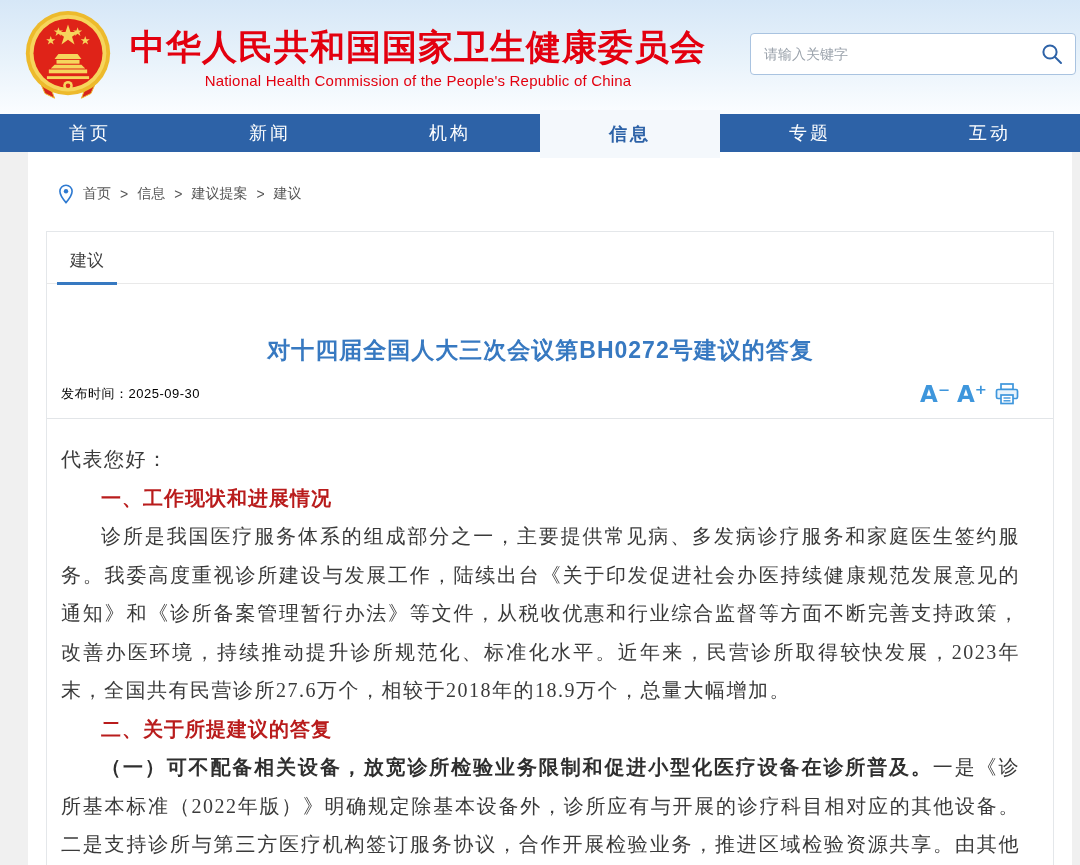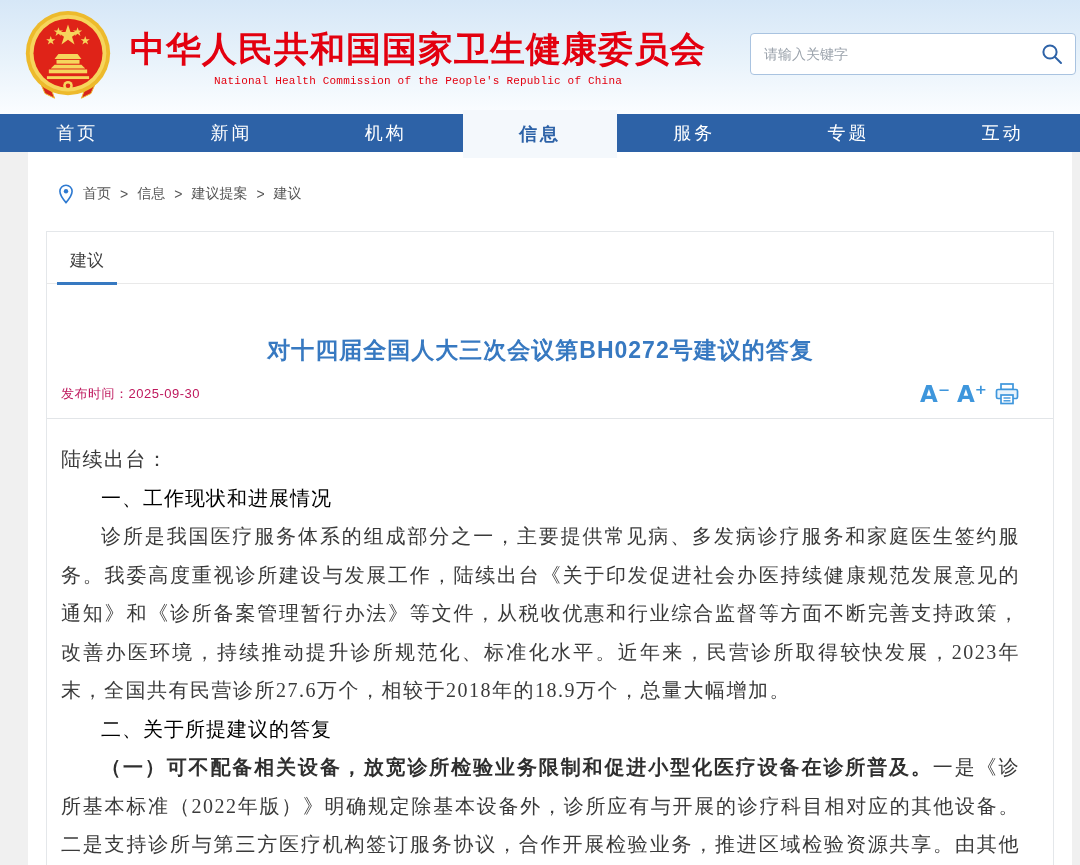--- a/index.html
+++ b/index.html
@@ -13,21 +13,21 @@
   .site-header {
     position:relative; height:114px;
     background:linear-gradient(180deg,#d6e7f7 0%,#e9f3fb 55%,#fbfdff 100%);
   }
   .brand { position:absolute; left:22px; top:9px; display:flex; align-items:center; gap:16px;text-align:center; }
   .emblem { width:92px; height:96px; flex:0 0 auto; }
   .site-title-cn {
     font-size:35px; font-weight:bold; color:#e3000f; letter-spacing:1px;
     font-family:"Liberation Sans",sans-serif; line-height:1.25;
   }
-  .site-title-en { font-size:11px; color:#e3000f; margin-top:4px; letter-spacing:0.2px;font-family:Liberation Mono, monospace; }
+  .site-title-en { font-size:15px; color:#e3000f; margin-top:4px; letter-spacing:0.2px; }
   .search-box { position:absolute; right:4px; top:33px; width:326px; height:42px; }
   .search-box input {
     width:100%; height:100%; border:1px solid #a9c3e0; border-radius:4px;
     background:#fff; font-size:14px; color:#333; padding:0 24px 0 13px; outline:none;
     font-family:"Liberation Sans",sans-serif;
   }
   .search-box input::placeholder { color:#9aa2ab; }
   .search-icon { position:absolute; right:12px; top:9px; width:24px; height:24px; cursor:pointer; }
   
   .main-nav { display:flex; height:38px; background:#2d62a7; position:relative; }
@@ -56,39 +56,39 @@
   }
   .tab::after {
     content:""; position:absolute; left:0; right:0; bottom:-2px; height:3px; background:#3779c1;
   }
   .article { padding:0 33px 40px 14px; }
   .article-title {
     margin-top:51px; text-align:center; font-size:23px; font-weight:bold;
     color:#3779c1; font-family:"Liberation Sans",sans-serif; letter-spacing:1px;
   }
   .meta-row { display:flex; justify-content:space-between; align-items:center; margin-top:15px; height:26px; }
-  .publish { font-size:13px; color:#be185d; letter-spacing:0.5px; }
+  .publish { font-size:13px; color:#000000; letter-spacing:0.5px; }
   .tools { display:flex; align-items:center; gap:7px; }
   .font-btn {
     color:#3e96dc; font-size:23px; font-weight:bold; line-height:1; cursor:pointer;
     font-family:"DejaVu Sans",sans-serif;
   }
   .print-btn { width:26px; height:24px; cursor:pointer; display:block; }
   .meta-sep { border:none; border-top:1px solid #e2e5e8; margin:11px -33px 0 -14px; }
   .body-text {
     margin-top:21px;
     font-family:"Liberation Serif","DejaVu Serif",serif;
     font-size:20px; line-height:38.5px; color:#3a3a3a;
     text-align:justify; letter-spacing:1.5px;
   }
   .body-text p { margin:0; }
   .p-indent { text-indent:2em; }
   .p-heading {
-    font-family:"Liberation Sans","DejaVu Sans",sans-serif; font-weight:normal;
-    color:#000000; letter-spacing:1px;
+    font-family:"Liberation Sans","DejaVu Sans",sans-serif; font-weight:bold;
+    color:#b91c1c; letter-spacing:1px;
   }
   .p-kai strong { font-weight:bold; color:#2f2f2f; }
 </style>
 </head>
 <body>
 
 <header class="site-header">
   <div class="brand">
     <svg class="emblem" viewBox="0 0 96 100">
       <polygon points="10,56 24,88 34,93 22,62" fill="#d7231d" stroke="#edba2c" stroke-width="1"></polygon>
@@ -121,21 +121,20 @@
       <line x1="15" y1="15" x2="21" y2="21" stroke="#2d62a7" stroke-width="2" stroke-linecap="round"></line>
     </svg>
   </div>
 </header>
 
 <nav class="main-nav">
   <a class="nav-item">首页</a>
   <a class="nav-item">新闻</a>
   <a class="nav-item">机构</a>
   <a class="nav-item active">信息</a>
-  <a class="nav-item">服务</a>
   <a class="nav-item">专题</a>
   <a class="nav-item">互动</a>
 </nav>
 
 <div class="main-wrap">
 
   <div class="breadcrumb">
     <svg class="pin-icon" viewBox="0 0 16 20">
       <path d="M8 1.2 C4.6 1.2 1.9 3.9 1.9 7.3 c0 4.3 6.1 11.3 6.1 11.3 s6.1-7 6.1-11.3 C14.1 3.9 11.4 1.2 8 1.2 Z" fill="none" stroke="#2e7ad1" stroke-width="1.6"></path>
       <circle cx="8" cy="7.3" r="2.2" fill="#2e7ad1"></circle>
@@ -170,21 +169,21 @@
             <rect x="7" y="13" width="12" height="8.5" fill="#fff" stroke="#3e96dc" stroke-width="1.7"></rect>
             <line x1="9.5" y1="16" x2="16.5" y2="16" stroke="#3e96dc" stroke-width="1.4"></line>
             <line x1="9.5" y1="18.8" x2="16.5" y2="18.8" stroke="#3e96dc" stroke-width="1.4"></line>
           </svg>
         </div>
       </div>
 
       <hr class="meta-sep">
 
       <div class="body-text">
-        <p>陆续出台：</p>
+        <p>代表您好：</p>
         <p class="p-indent p-heading">一、工作现状和进展情况</p>
         <p class="p-indent">诊所是我国医疗服务体系的组成部分之一，主要提供常见病、多发病诊疗服务和家庭医生签约服务。我委高度重视诊所建设与发展工作，陆续出台《关于印发促进社会办医持续健康规范发展意见的通知》和《诊所备案管理暂行办法》等文件，从税收优惠和行业综合监督等方面不断完善支持政策，改善办医环境，持续推动提升诊所规范化、标准化水平。近年来，民营诊所取得较快发展，2023年末，全国共有民营诊所27.6万个，相较于2018年的18.9万个，总量大幅增加。</p>
         <p class="p-indent p-heading">二、关于所提建议的答复</p>
         <p class="p-indent p-kai">
           <strong>（一）可不配备相关设备，放宽诊所检验业务限制和促进小型化医疗设备在诊所普及。</strong><span>一是《诊所基本标准（2022年版）》明确规定除基本设备外，诊所应有与开展的诊疗科目相对应的其他设备。二是支持诊所与第三方医疗机构签订服务协议，合作开展检验业务，推进区域检验资源共享。由其他机构提供医学检验等服务的，可不配备相关设备。三是规范医学检验室建设。印发《医学检验实验室基本标准和管理规范（试行）》，对室内质控和室间质评提出要求，并鼓励在保证生物安全和检验质量的前提下，由医学检验实验室为基层医疗卫生机构等提供检查检验服务。</span>
         </p>
       </div>
     </article>
   </section>
 

